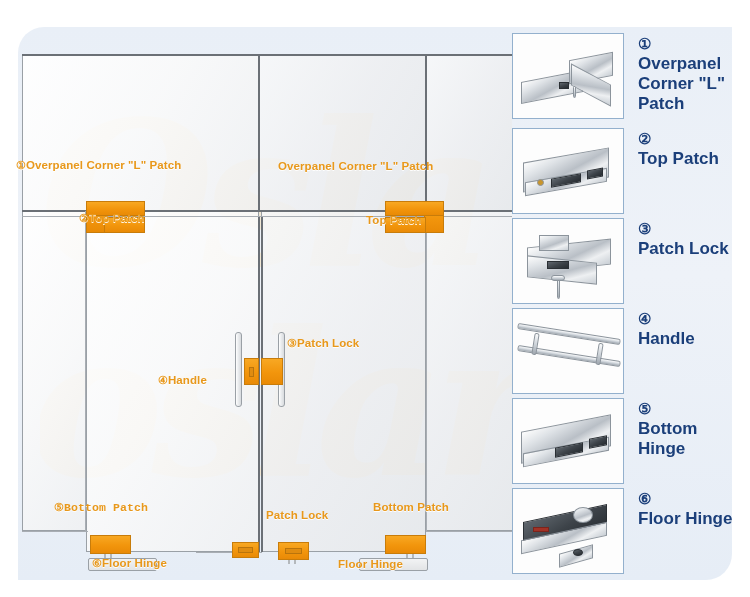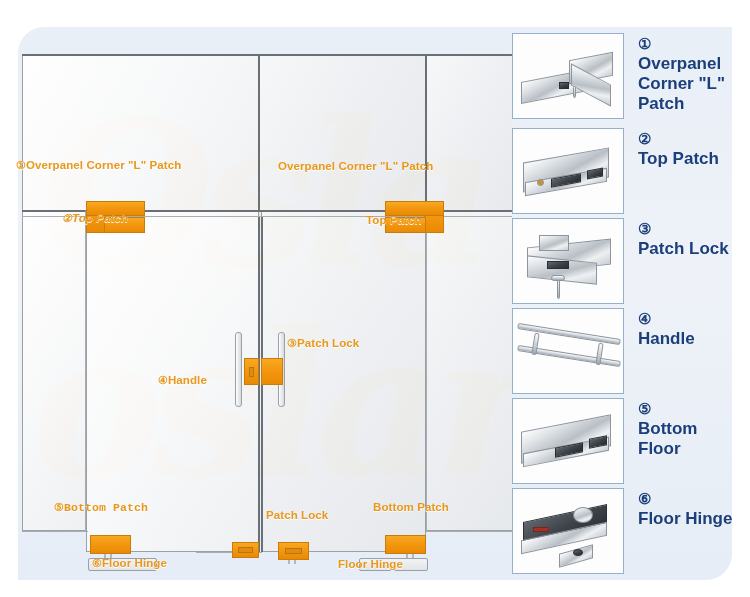--- a/index.html
+++ b/index.html
@@ -237,21 +237,21 @@
     <div class="pin" style="left:388px; top:527px; height:5px;"></div>
     <div class="pin" style="left:394px; top:527px; height:5px;"></div>
     <div class="hinge" style="left:341px; top:531px; width:69px; height:13px;"></div>
 
   </div>
 
   <div class="dlabel" style="left:16px; top:159px;">
     <span class="num">①</span><span>Overpanel Corner "L" Patch</span>
   </div>
 
-  <div class="dlabel" style="left:62px; top:212px;font-style:italic;">
+  <div class="dlabel" style="left:79px; top:212px;">
     <span class="num">②</span><span>Top Patch</span>
   </div>
 
   <div class="dlabel" style="left:278px; top:160px;">
     <span class="num"></span><span>Overpanel Corner "L" Patch</span>
   </div>
 
   <div class="dlabel" style="left:366px; top:214px;">
     <span class="num"></span><span>Top Patch</span>
   </div>
@@ -357,21 +357,21 @@
         <div class="thumb-inner">
           <div class="metal" style="left:8px;  top:24px; width:90px; height:32px; transform:skewY(-11deg);"></div>
           <div class="metal" style="left:10px; top:46px; width:86px; height:14px; transform:skewY(-11deg);"></div>
           <div class="metal-dark" style="left:42px; top:46px; width:28px; height:10px; transform:skewY(-11deg);"></div>
           <div class="metal-dark" style="left:76px; top:38px; width:18px; height:10px; transform:skewY(-11deg);"></div>
         </div>
       </div>
       <div class="legend-text">
         <span class="legend-num">⑤</span>
         <span class="legend-label" style="white-space:pre-line;">Bottom
-Floor</span>
+Hinge</span>
       </div>
     </div>
 
     <div class="legend-row" style="top:455px;">
       <div class="thumb">
         <div class="thumb-inner">
           <div class="metal-dark" style="left:10px; top:24px; width:84px; height:28px; transform:skewY(-12deg);"></div>
           <div class="metal" style="left:8px;  top:42px; width:86px; height:14px; transform:skewY(-12deg);"></div>
           <div class="metal" style="left:60px; top:18px; width:20px; height:16px; border-radius:50%;"></div>
           <div class="metal-dark" style="left:20px; top:38px; width:16px; height:5px; background:#a13226; border-color:#7c241b;"></div>

